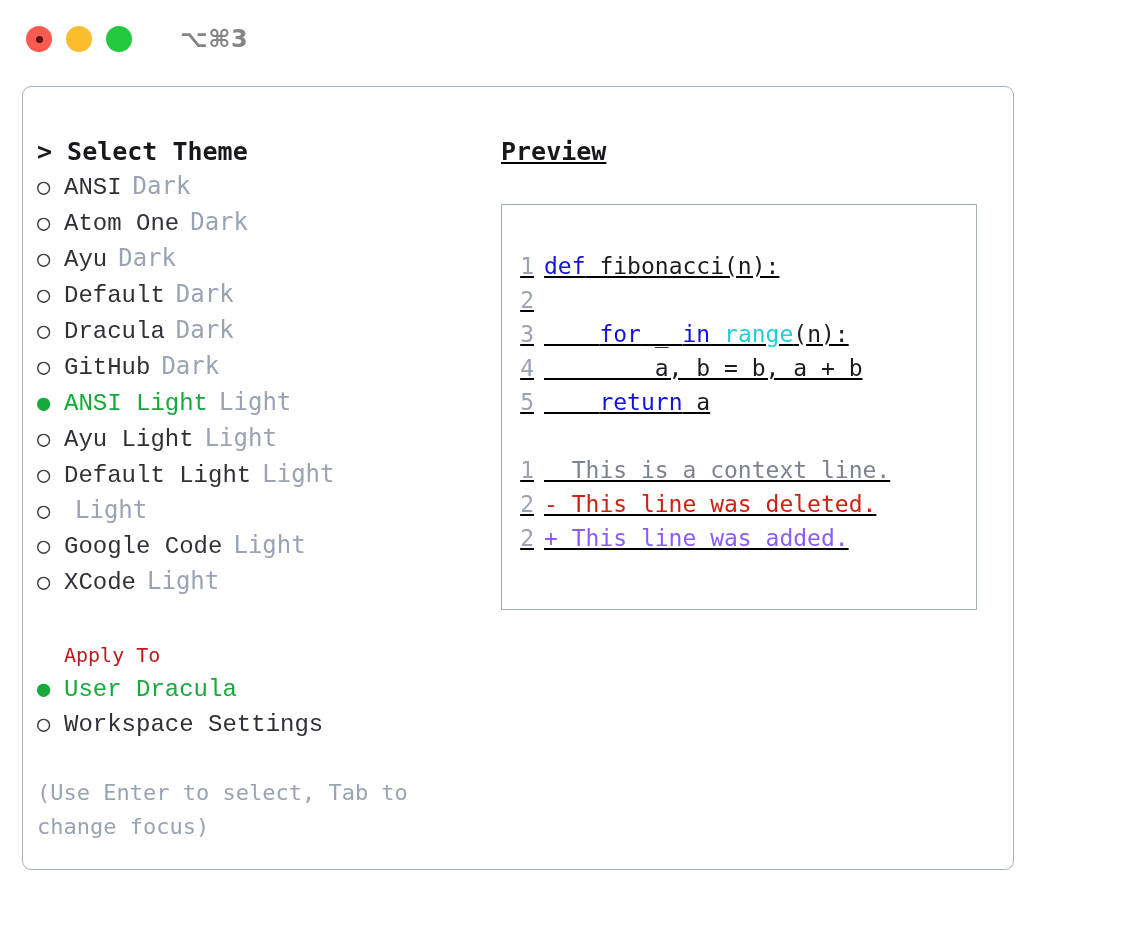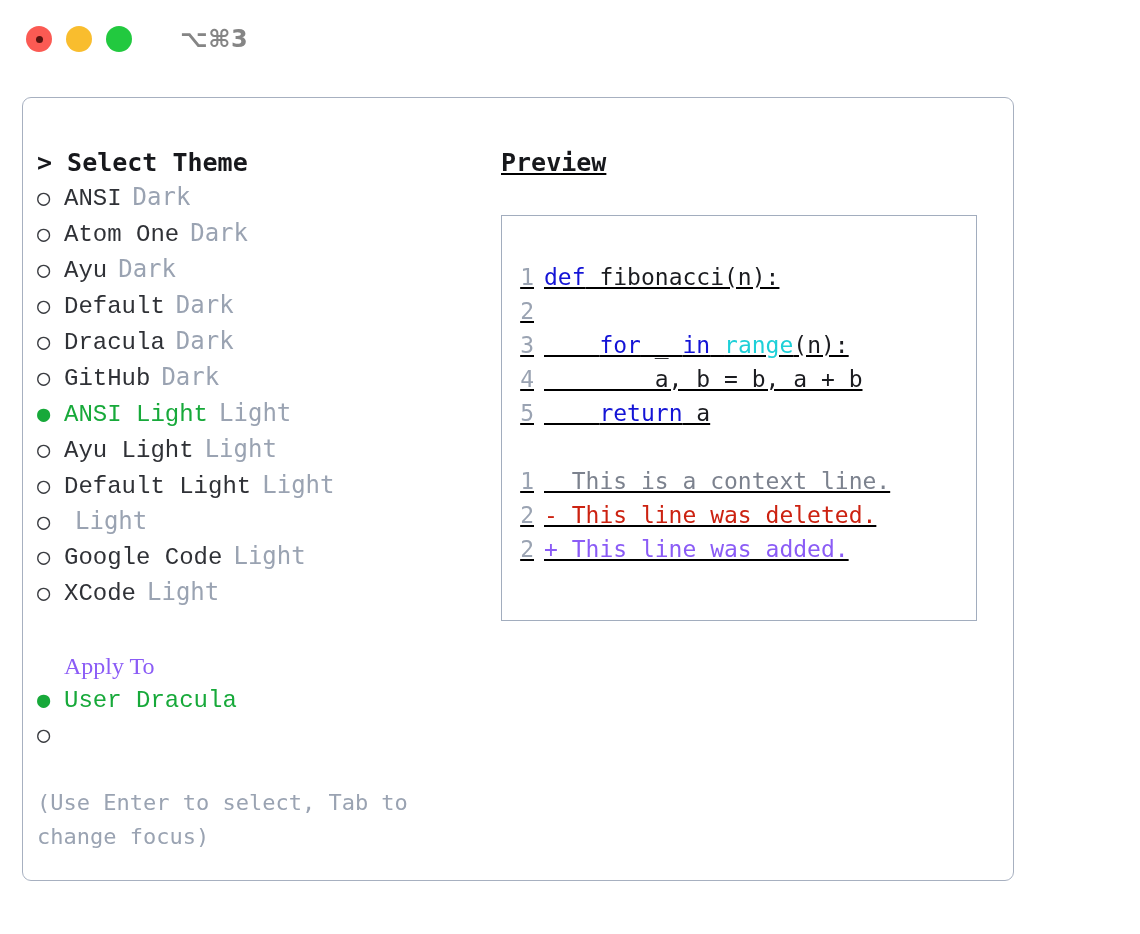--- a/index.html
+++ b/index.html
@@ -59,21 +59,21 @@
     font-weight: bold;
     letter-spacing: 0.5px;
     line-height: 1;
     font-family: "DejaVu Sans", "Liberation Sans", sans-serif;
   }
 
   
   .panel {
     position: absolute;
     left: 22px;
-    top: 97px;
+    top: 86px;
     width: 992px;
     height: 784px;
     border: 1.5px solid #a7b0c0;
     border-radius: 9px;
     box-sizing: border-box;
     background: #ffffff;
   }
   .panel-inner {
     position: absolute;
     left: 0; top: 0;
@@ -119,26 +119,25 @@
   .row.selected .label { color: #17a93a; }
   .label { color: #2f3136; font-family: Liberation Mono, monospace; }
   .variant {
     color: #9aa3b2;
     margin-left: 11px;
   }
 
   .section-gap { height: 38px; }
 
   .section-title {
-    font-size: 24px;
-    line-height: 34px;
-    color: #8b5cf6;
+    font-size: 20px;
+    line-height: 34px;
+    color: #b91c1c;
     padding-left: 27px;
     white-space: pre;
-    font-family: Liberation Serif, serif;
   }
 
   .hint {
     margin-top: 34px;
     font-size: 22px;
     line-height: 34px;
     color: #9aa3b2;
     width: 408px;
     white-space: pre-wrap;
     word-break: normal;
@@ -217,21 +216,21 @@
             <div class="row"><span class="marker">○</span><span class="variant">Light</span></div>
             <div class="row"><span class="marker">○</span><span class="label">Google Code</span><span class="variant">Light</span></div>
             <div class="row"><span class="marker">○</span><span class="label">XCode</span><span class="variant">Light</span></div>
           </div>
 
         <div class="section-gap"></div>
 
         <div class="section-title">Apply To</div>
         <div id="apply-items">
             <div class="row selected"><span class="marker sel">●</span><span class="label">User Dracula</span></div>
-            <div class="row"><span class="marker">○</span></div>
+            <div class="row"><span class="marker">○</span><span class="label">Workspace Settings</span></div>
           </div>
 
         <div class="hint">(Use Enter to select, Tab to change focus)</div>
       </div>
 
       <div class="col-right">
         <div class="preview-title">Preview</div>
         <div class="preview-box">
           <div id="code-block">
               <div class="code-line"><span class="ln">1</span><span class="code-text"><span class="tok-kw">def</span><span> fibonacci(n):</span></span></div>

